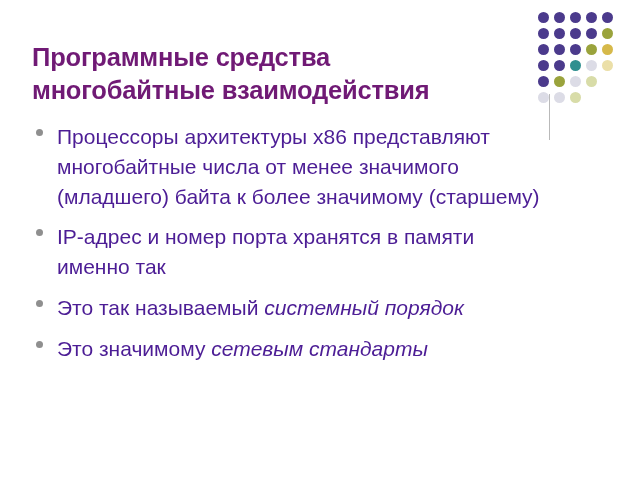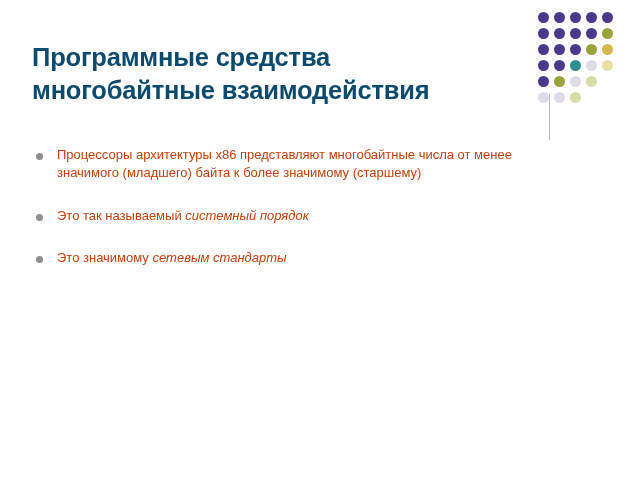--- a/index.html
+++ b/index.html
@@ -71,24 +71,23 @@
     top: 122px;
     width: 510px;
     list-style: none;
     margin: 0;
     padding: 0;
   }
   .bullet {
     position: relative;
     padding-left: 27px;
     margin-bottom: 11px;
-    font-size: 13px;
+    font-size: 21px;
     line-height: 1.42;
-    color: #c2410c;
-    margin-top: 24px;
+    color: #4c1d95;
   }
   .bullet::before {
     content: "";
     position: absolute;
     left: 6px;
     top: 7px;
     width: 7px;
     height: 7px;
     border-radius: 50%;
     background: #8f8f8f;
@@ -126,24 +125,25 @@
       <span class="dot" style="left: 0px; top: 64px; background: rgb(75, 58, 140);"></span>
       <span class="dot" style="left: 16px; top: 64px; background: rgb(154, 163, 60);"></span>
       <span class="dot" style="left: 32px; top: 64px; background: rgb(220, 220, 230);"></span>
       <span class="dot" style="left: 48px; top: 64px; background: rgb(216, 220, 168);"></span>
       <span class="dot" style="left: 0px; top: 80px; background: rgb(220, 220, 230);"></span>
       <span class="dot" style="left: 16px; top: 80px; background: rgb(220, 220, 230);"></span>
       <span class="dot" style="left: 32px; top: 80px; background: rgb(216, 220, 168);"></span>
     </div>
   <div class="divider"></div>
 
-  <h1 class="title" style="color: #0c4a6e;">
+  <h1 class="title" style="color: #701a75;">
     <span class="title-line">Программные средства</span>
     <span class="title-line">многобайтные взаимодействия</span>
   </h1>
 
   <ul class="bullets">
       <li class="bullet"><span>Процессоры архитектуры x86 представляют многобайтные числа от менее значимого (младшего) байта к более значимому (старшему)</span></li>
+      <li class="bullet"><span>IP-адрес и номер порта хранятся в памяти именно так</span></li>
       <li class="bullet"><span>Это так называемый </span><em>системный порядок</em></li>
       <li class="bullet"><span>Это значимому </span><em>сетевым стандарты</em></li>
     </ul>
 
 </div>
 
 </body></html>

